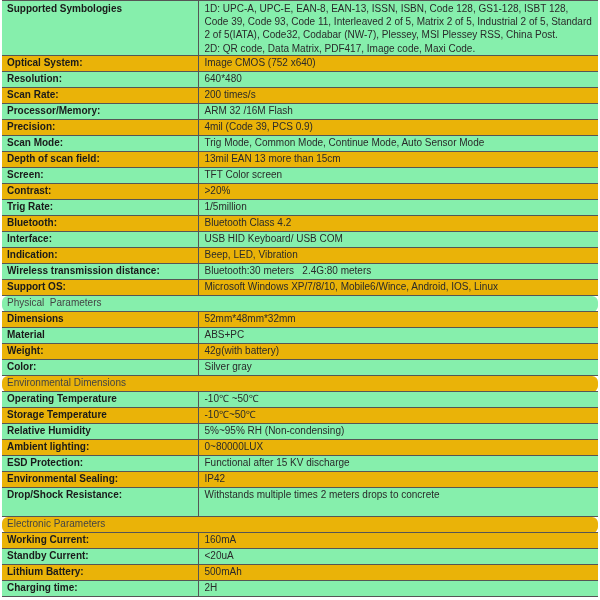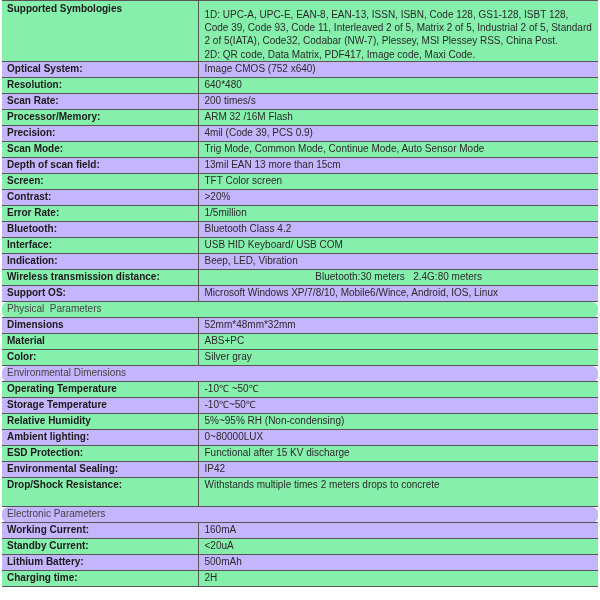--- a/index.html
+++ b/index.html
@@ -40,32 +40,32 @@
       font-weight: bold;
       color: #1a1a1a;
       border-right: 1px solid #555;
       padding-left: 5px;
     }
     table.spec td.value {
       color: #2a2a2a;
       padding-left: 6px;
     }
     table.spec tr.gray td { background: #86efac; }
-    table.spec tr.white td { background: #c4b5fd; }
+    table.spec tr.white td { background: #eab308; }
     table.spec tr.section td {
       font-weight: normal;
       color: #444;
       border-right: none;
       border-radius: 6px;
     }
     table.spec tr.symb td.value {
       white-space: normal;
       line-height: 13.2px;
       height: 53px;
-      padding-top: 7px;
+      padding-top: 1px;
       padding-right: 6px;
     }
     table.spec tr.symb td.label { height: 53px; padding-top: 1px; }
     table.spec tr.tall td { height: 28px; }
     .line { display: block; }
   </style>
 </head>
 <body>
 
 <table class="spec">
@@ -112,54 +112,58 @@
     </tr>
     <tr class="gray">
       <td class="label">Screen:</td>
       <td class="value">TFT Color screen</td>
     </tr>
     <tr class="white">
       <td class="label">Contrast:</td>
       <td class="value">&gt;20%</td>
     </tr>
     <tr class="gray">
-      <td class="label">Error Rate:</td>
+      <td class="label">Trig Rate:</td>
       <td class="value">1/5million</td>
     </tr>
     <tr class="white">
       <td class="label">Bluetooth:</td>
       <td class="value">Bluetooth Class 4.2</td>
     </tr>
     <tr class="gray">
       <td class="label">Interface:</td>
       <td class="value">USB HID Keyboard/ USB COM</td>
     </tr>
     <tr class="white">
       <td class="label">Indication:</td>
       <td class="value">Beep, LED, Vibration</td>
     </tr>
     <tr class="gray">
       <td class="label">Wireless transmission distance:</td>
-      <td class="value" style="white-space: pre; text-align: center;">Bluetooth:30 meters   2.4G:80 meters</td>
+      <td class="value" style="white-space: pre;">Bluetooth:30 meters   2.4G:80 meters</td>
     </tr>
     <tr class="white">
       <td class="label">Support OS:</td>
       <td class="value">Microsoft Windows XP/7/8/10, Mobile6/Wince, Android, IOS, Linux</td>
     </tr>
 
     <tr class="gray section">
       <td colspan="2" style="white-space: pre;">Physical  Parameters</td>
     </tr>
     <tr class="white">
       <td class="label">Dimensions</td>
       <td class="value">52mm*48mm*32mm</td>
     </tr>
     <tr class="gray">
       <td class="label">Material</td>
       <td class="value">ABS+PC</td>
+    </tr>
+    <tr class="white">
+      <td class="label">Weight:</td>
+      <td class="value">42g(with battery)</td>
     </tr>
     <tr class="gray">
       <td class="label">Color:</td>
       <td class="value">Silver gray</td>
     </tr>
 
     <tr class="white section">
       <td colspan="2">Environmental Dimensions</td>
     </tr>
     <tr class="gray">

